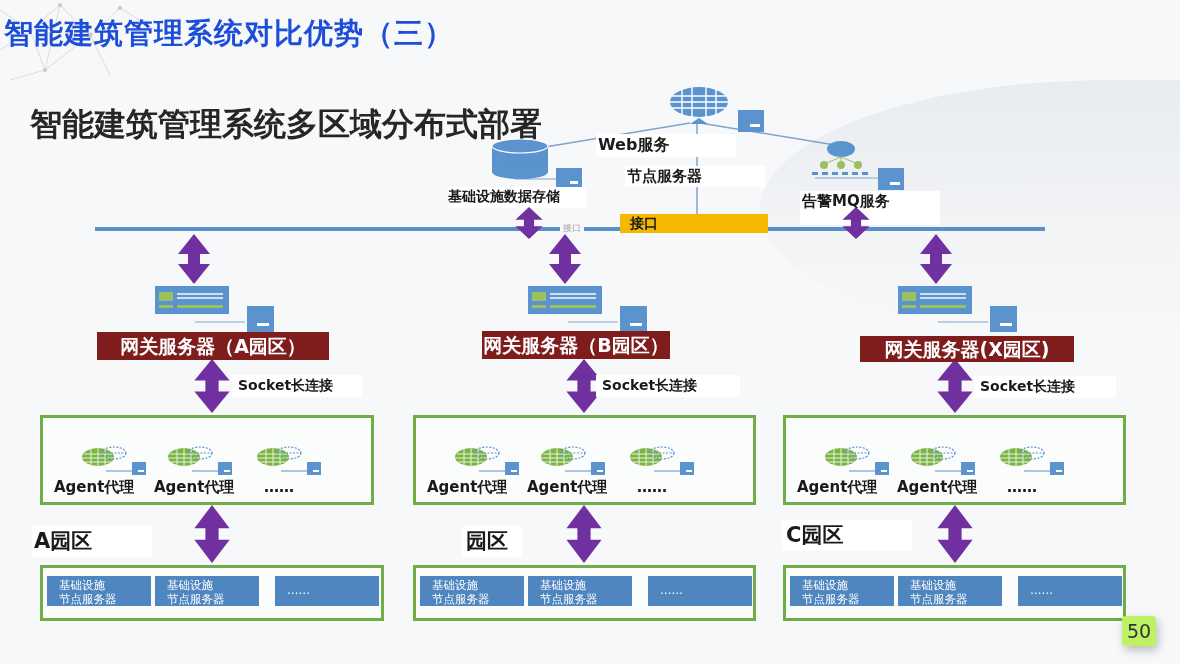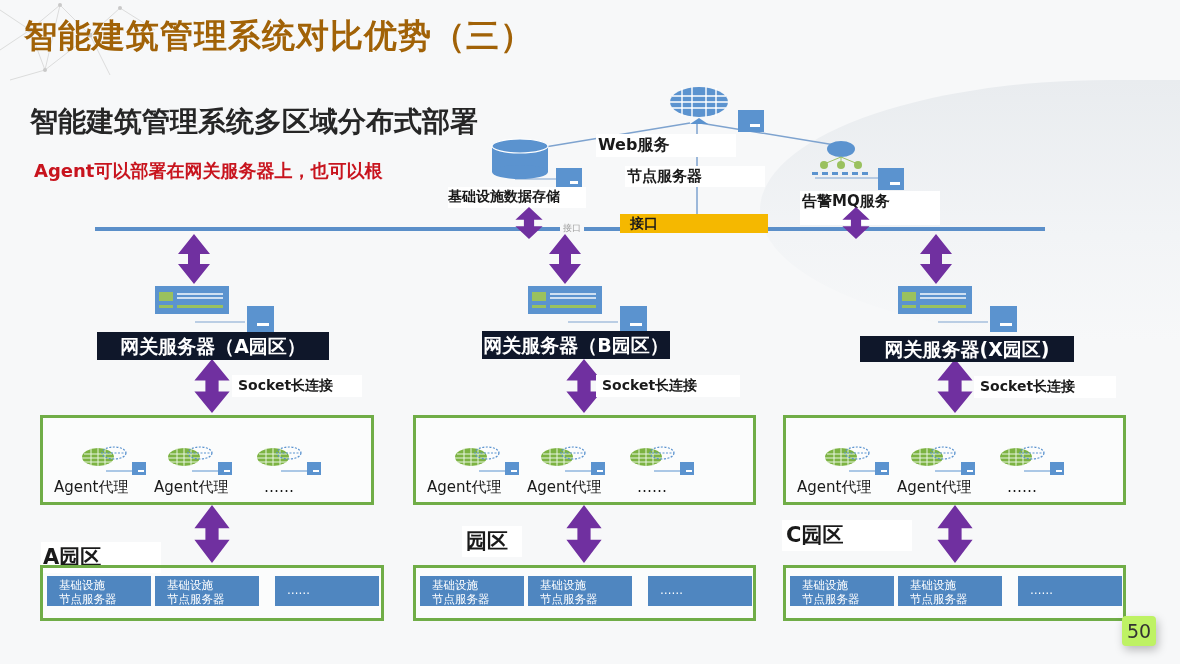--- a/index.html
+++ b/index.html
@@ -12,53 +12,53 @@
   .bg-swoosh {
     position: absolute; left: 760px; top: 80px; width: 700px; height: 260px;
     border-radius: 50% 0 0 50%;
     background: linear-gradient(180deg, #e9ecef 0%, #f2f4f6 60%, rgba(247,248,249,0) 100%);
   }
   .bg-net {
     position: absolute; left: 0; top: 0; width: 160px; height: 90px;
   }
   .abs { position: absolute; }
   .slide-title {
-    left: 24px; top: 14px; font-size: 33px; font-weight: bold; color: #a16207;
+    left: 4px; top: 14px; font-size: 29px; font-weight: bold; color: #1d4ed8;
     letter-spacing: 1px; white-space: nowrap;
   }
   .sub-title {
-    left: 30px; top: 103px; font-size: 28px; font-weight: bold; color: #262626;
+    left: 30px; top: 103px; font-size: 32px; font-weight: bold; color: #262626;
     white-space: nowrap;
   }
   .red-note {
     left: 34px; top: 158px; font-size: 18px; font-weight: bold; color: #c8141e;
     line-height: 26px; white-space: nowrap;
   }
   .lbl {
     font-weight: bold; color: #1a1a1a; background: #ffffff; white-space: nowrap;
   }
   .bus {
     left: 95px; top: 227px; width: 950px; height: 4px; background: #5b8fc9;
   }
   .iface-bar {
     left: 620px; top: 214px; width: 148px; height: 19px; background: #f5b800;
     font-size: 14px; font-weight: bold; color: #1a1a1a; padding-left: 10px; line-height: 19px;
   }
   .gw-label {
-    background: #0f172a; color: #ffffff; font-size: 19px; font-weight: bold;
+    background: #7f1d1d; color: #ffffff; font-size: 19px; font-weight: bold;
     text-align: center; line-height: 28px; height: 28px; white-space: nowrap;
   }
   .zone-box {
     border: 3px solid #70ad47; background: rgba(255,255,255,0.55);
   }
   .node-server {
     background: #4f86c0; color: #ffffff; font-size: 11.5px; line-height: 14px;
     padding: 2px 0 0 12px; height: 30px; white-space: nowrap;
   }
-  .agent-lbl { font-size: 15px; font-weight: normal; color: #1a1a1a; white-space: nowrap; }
+  .agent-lbl { font-size: 15px; font-weight: bold; color: #1a1a1a; white-space: nowrap; }
   .zone-name { font-size: 21px; font-weight: bold; color: #1a1a1a; background:#fff; white-space: nowrap; }
   .socket-lbl { font-size: 14px; font-weight: bold; color: #1a1a1a; background:#fff; white-space: nowrap; padding: 2px 6px; }
   .protocol-note {
     left: 238px; top: 516px; font-size: 13.5px; font-weight: bold; color: #d9141e;
     line-height: 17px; white-space: nowrap;
   }
   .page-num {
     left: 1122px; top: 616px; width: 34px; height: 30px; border-radius: 4px;
     background: #bef264; box-shadow: 2px 4px 10px rgba(0,0,0,0.25);
     font-size: 19px; color: #333; text-align: center; line-height: 30px;
@@ -79,21 +79,20 @@
       <circle cx="60" cy="5" r="2"></circle>
       <circle cx="90" cy="35" r="2.5"></circle>
     <circle cx="45" cy="70" r="2"></circle>
       <circle cx="120" cy="8" r="2"></circle>
   </g>
 </svg>
 
 <div class="abs slide-title">智能建筑管理系统对比优势（三）</div>
 <div class="abs sub-title">智能建筑管理系统多区域分布式部署</div>
 <div class="abs red-note">
-  <div>Agent可以部署在网关服务器上，也可以根</div>
 </div>
 
 <svg class="abs" style="left:0;top:0;" width="1180" height="664">
   <defs>
     <g id="dbl-arrow">
       <polygon points="0,-20 -16,-4 -6,-4 -6,4 -16,4 0,20 16,4 6,4 6,-4 16,-4" fill="#7030a0"></polygon>
     </g>
   </defs>
 
   <line x1="545" y1="147" x2="690" y2="123" stroke="#7ea3cf" stroke-width="1.5"></line>
@@ -213,21 +212,21 @@
       <rect x="22" y="11" width="46" height="2" fill="#cfe0f2"></rect>
     <rect x="4" y="19" width="14" height="3" fill="#9ac15e"></rect>
       <rect x="22" y="19" width="46" height="3" fill="#9ac15e"></rect>
     <line x1="40" y1="36" x2="90" y2="36" stroke="#7ea3cf" stroke-width="1"></line>
     <rect x="92" y="20" width="27" height="26" fill="#5b93cf"></rect>
       <rect x="102" y="37" width="12" height="3" fill="#fff"></rect>
   </svg>
   <div class="abs gw-label" style="left:97px;top:332px;width:232px;">网关服务器（A园区）</div>
   <div class="abs socket-lbl" style="left:232px;top:375px;width:130px;">Socket长连接</div>
   <div class="abs zone-box" style="left:40px;top:415px;width:334px;height:90px;"></div>
-  <div class="abs zone-name" style="left:41px;top:526px;width:120px;padding:1px 0 2px 2px;margin-top:16px;">A园区</div>
+  <div class="abs zone-name" style="left:32px;top:526px;width:120px;padding:1px 0 2px 2px;">A园区</div>
   <div class="abs zone-box" style="left:40px;top:565px;width:344px;height:56px;"></div>
 </div>
 
 <div class="abs" style="left:0;top:0;">
   <svg class="abs" style="left:528px;top:286px;" width="120" height="46">
     <rect x="0" y="0" width="74" height="28" fill="#5b93cf"></rect>
     <rect x="4" y="6" width="14" height="9" fill="#9ac15e"></rect>
     <rect x="22" y="7" width="46" height="2" fill="#cfe0f2"></rect>
       <rect x="22" y="11" width="46" height="2" fill="#cfe0f2"></rect>
     <rect x="4" y="19" width="14" height="3" fill="#9ac15e"></rect>

